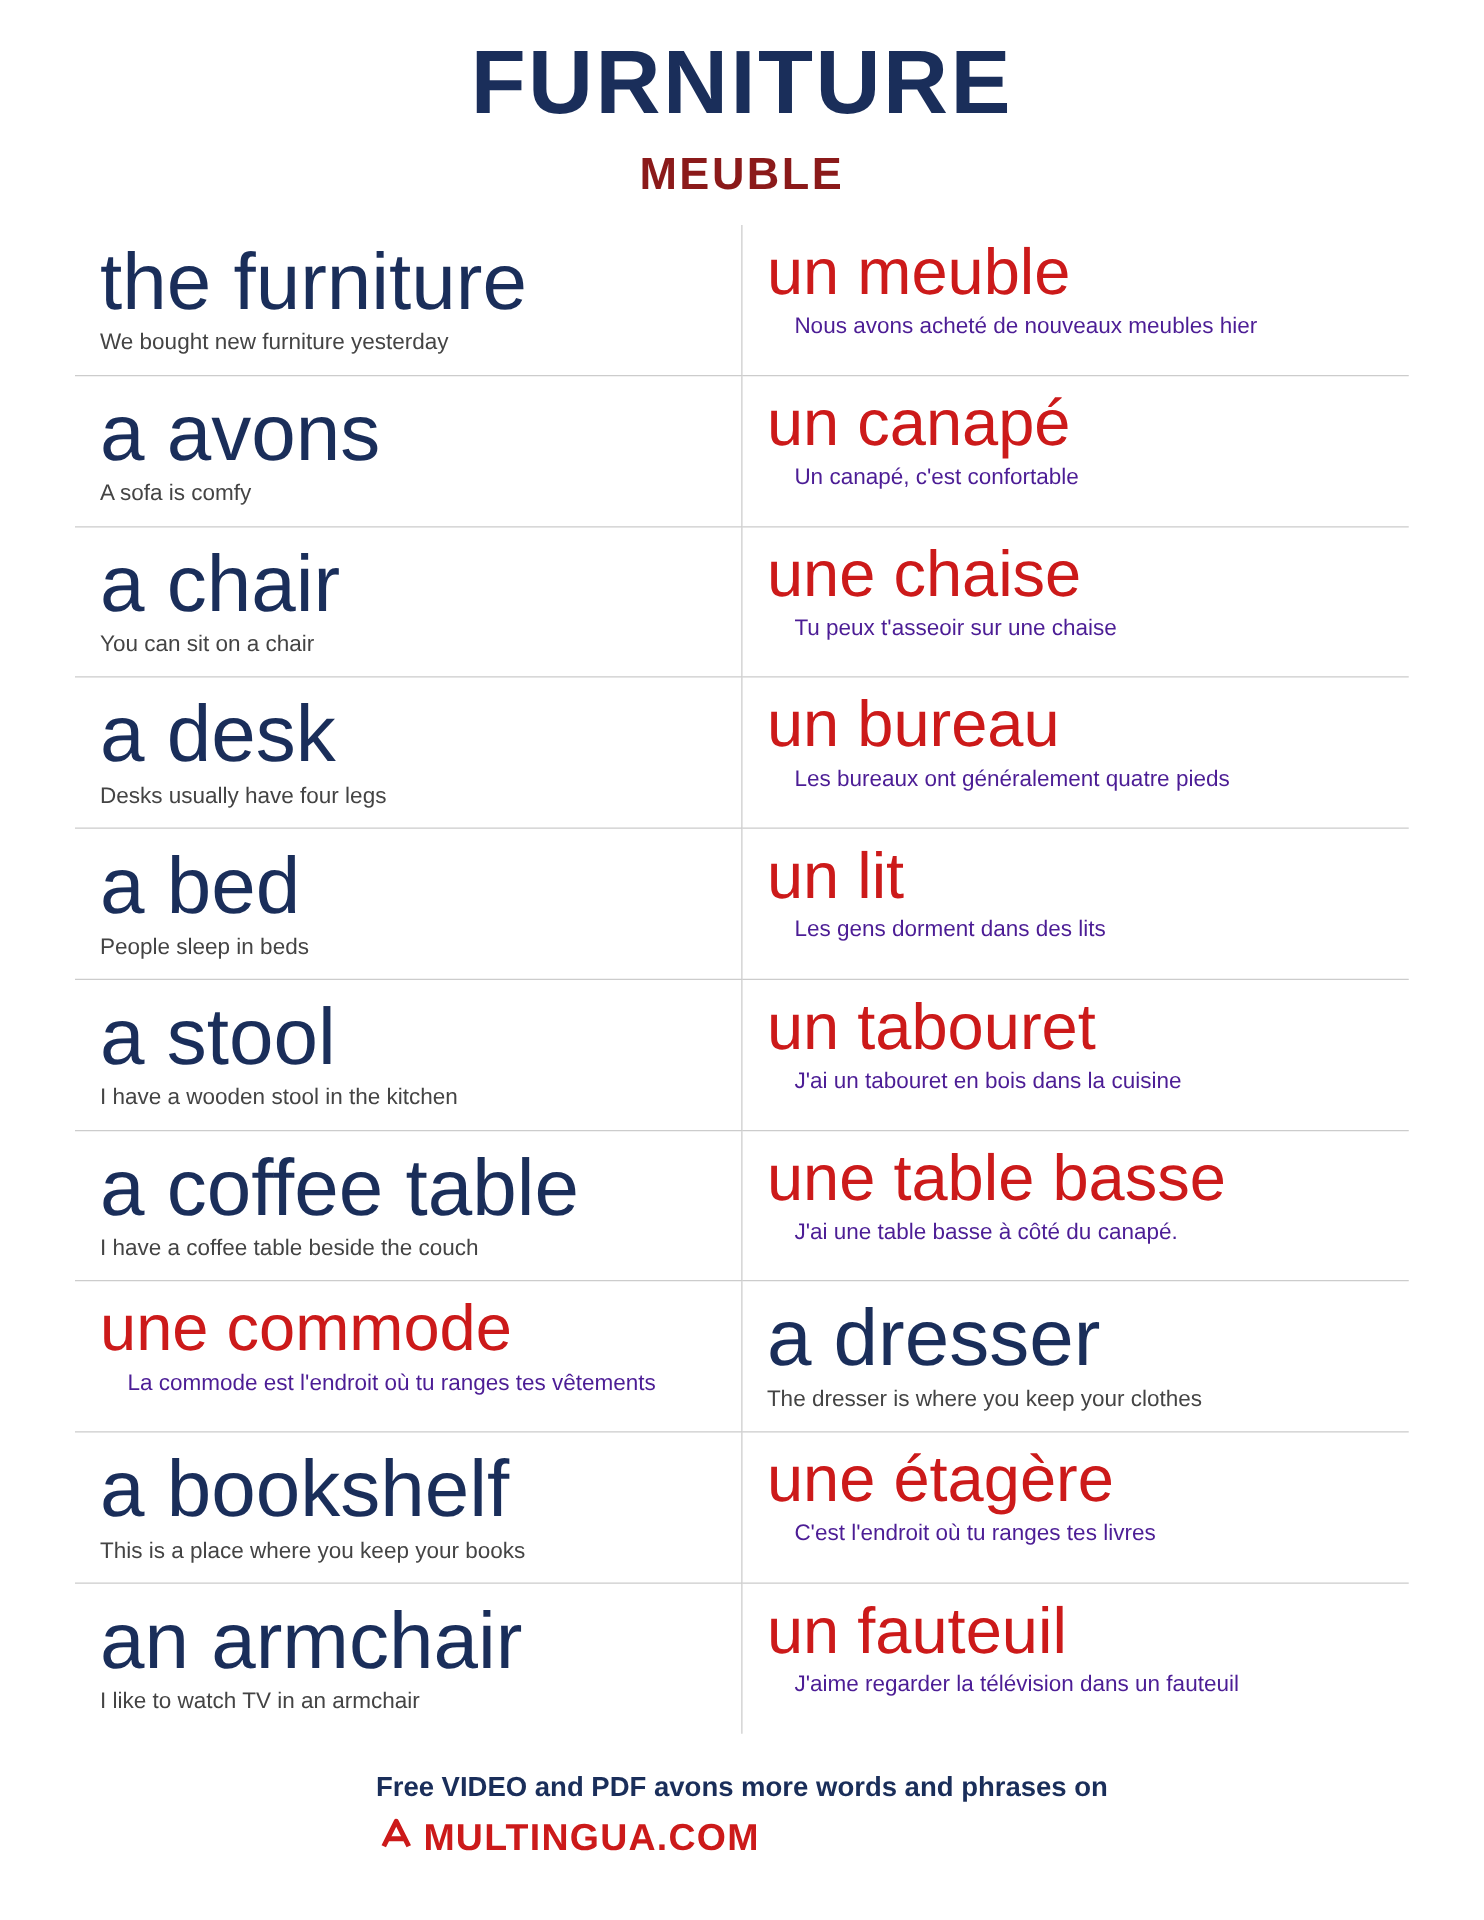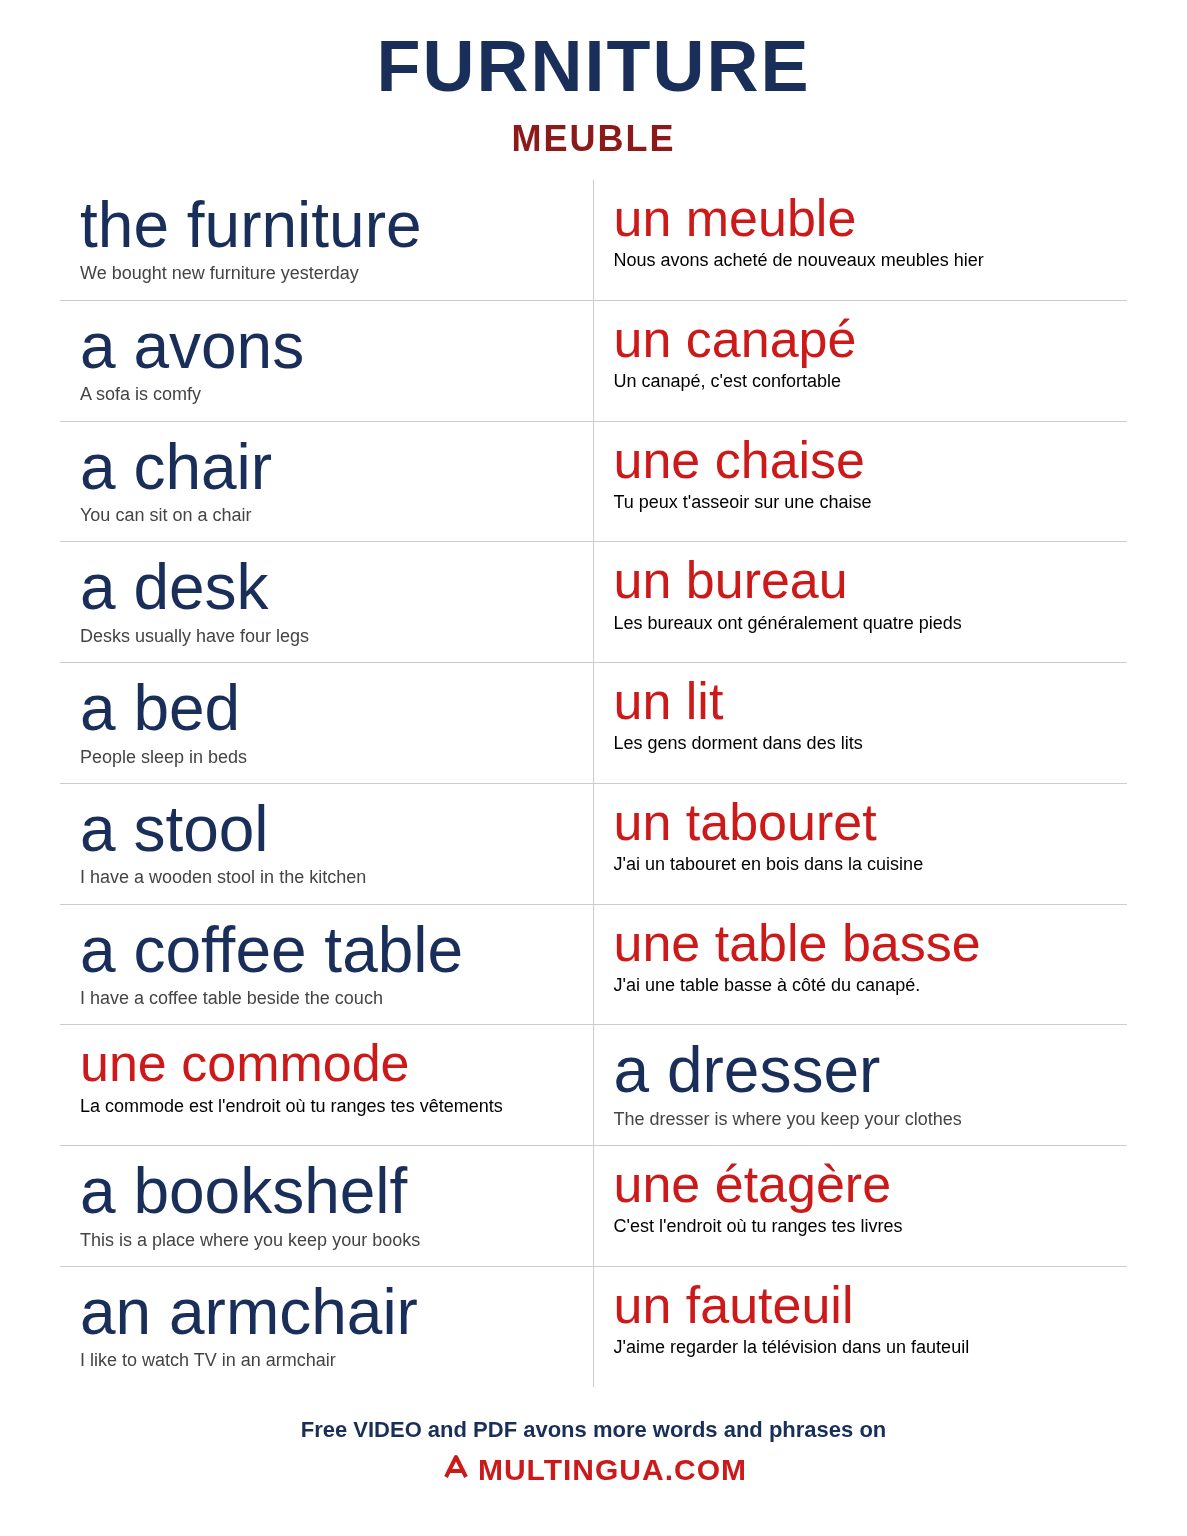--- a/index.html
+++ b/index.html
@@ -78,41 +78,41 @@
     .vocab-sentence-en {
       font-family: Arial, sans-serif;
       font-size: 18px;
       color: #444;
       line-height: 1.3;
     }
 
     .vocab-sentence-fr {
       font-family: Arial, sans-serif;
       font-size: 18px;
-      color: #000000;
+      color: #4c1d95;
       line-height: 1.3;
+      margin-left: 22px;
     }
 
     .footer {
       margin-top: 30px;
       text-align: center;
     }
 
     .footer-text {
       font-family: Arial Black, Arial, sans-serif;
       font-weight: 900;
       font-size: 22px;
       color: #1a2e5a;
       margin-bottom: 8px;
     }
 
     .footer-logo {
       display: flex;
       align-items: center;
-      justify-content: center;
       gap: 6px;
     }
 
     .footer-logo-text {
       font-family: Arial Black, Arial, sans-serif;
       font-weight: 900;
       font-size: 30px;
       color: #cc1a1a;
       letter-spacing: 1px;
     }

